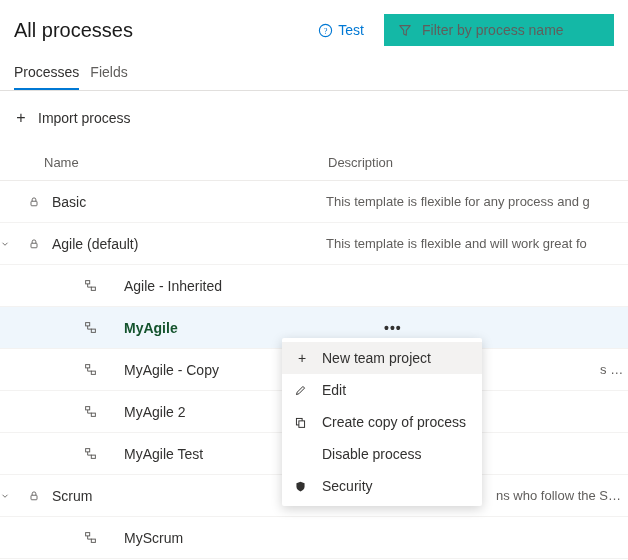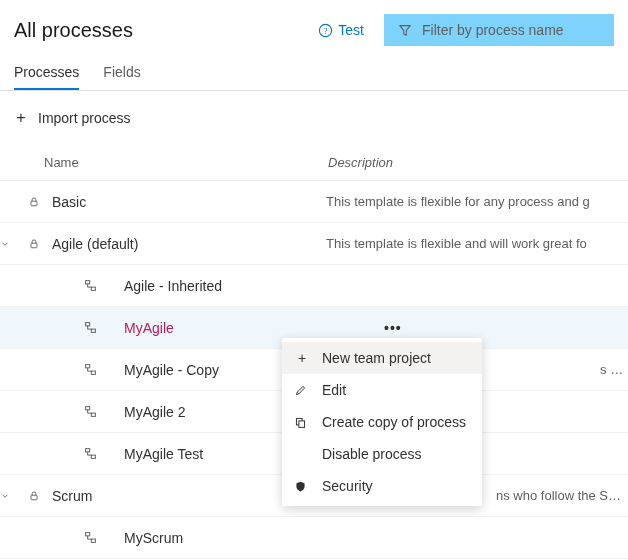--- a/index.html
+++ b/index.html
@@ -29,40 +29,40 @@
     gap: 5px;
     color: #0078d4;
     font-size: 14px;
     margin-right: 20px;
     cursor: pointer;
   }
   .filter-box {
     display: inline-flex;
     align-items: center;
     gap: 10px;
-    background: #7dd3fc;
+    background: #14b8a6;
     border: none;
     padding: 8px 14px;
     width: 230px;
     color: #605e5c;
     font-size: 14px;
   }
   .filter-box input {
     border: none;
     background: transparent;
     outline: none;
     font-size: 14px;
     color: #323130;
     width: 100%;
   }
   .filter-box input::placeholder { color: #605e5c; }
 
   .tabs {
     display: flex;
-    gap: 24px;
+    gap: 11px;
     padding: 0 14px;
     border-bottom: 1px solid #e1dfdd;
     margin-top: 8px;
   }
   .tab {
     padding: 10px 0 8px 0;
     font-size: 14px;
     color: #605e5c;
     cursor: pointer;
     border-bottom: 2px solid transparent;
@@ -83,21 +83,21 @@
   .plus { font-size: 16px; color: #323130; display:inline-block; width:14px; text-align:center;}
 
   .table-header {
     display: flex;
     padding: 10px 14px 10px 44px;
     color: #605e5c;
     font-size: 13px;
     border-bottom: 1px solid #edebe9;
   }
   .col-name { flex: 0 0 284px; }
-  .col-desc { flex: 1; font-style: italic; }
+  .col-desc { flex: 1; }
 
   .row {
     display: flex;
     align-items: center;
     height: 42px;
     border-bottom: 1px solid #f3f2f1;
     white-space: nowrap;
     overflow: hidden;
   }
   .row .chev {
@@ -124,21 +124,21 @@
     font-size: 13px;
     overflow: hidden;
     text-overflow: ellipsis;
     padding-right: 4px;
   }
   .row.indent-0 .icon { margin-left: 0; }
   .row.indent-1 { padding-left: 40px; gap: 16px; }
   .row.selected {
     background: #eff6fc;
   }
-  .row.selected .name { color: #be185d; }
+  .row.selected .name { color: #14532d; font-weight: bold; }
   .more {
     width: 30px;
     text-align: left;
     color: #323130;
     font-weight: bold;
     letter-spacing: 1px;
     cursor: pointer;
   }
   .inherit-icon {
     display:inline-block; width:14px; color:#605e5c;

